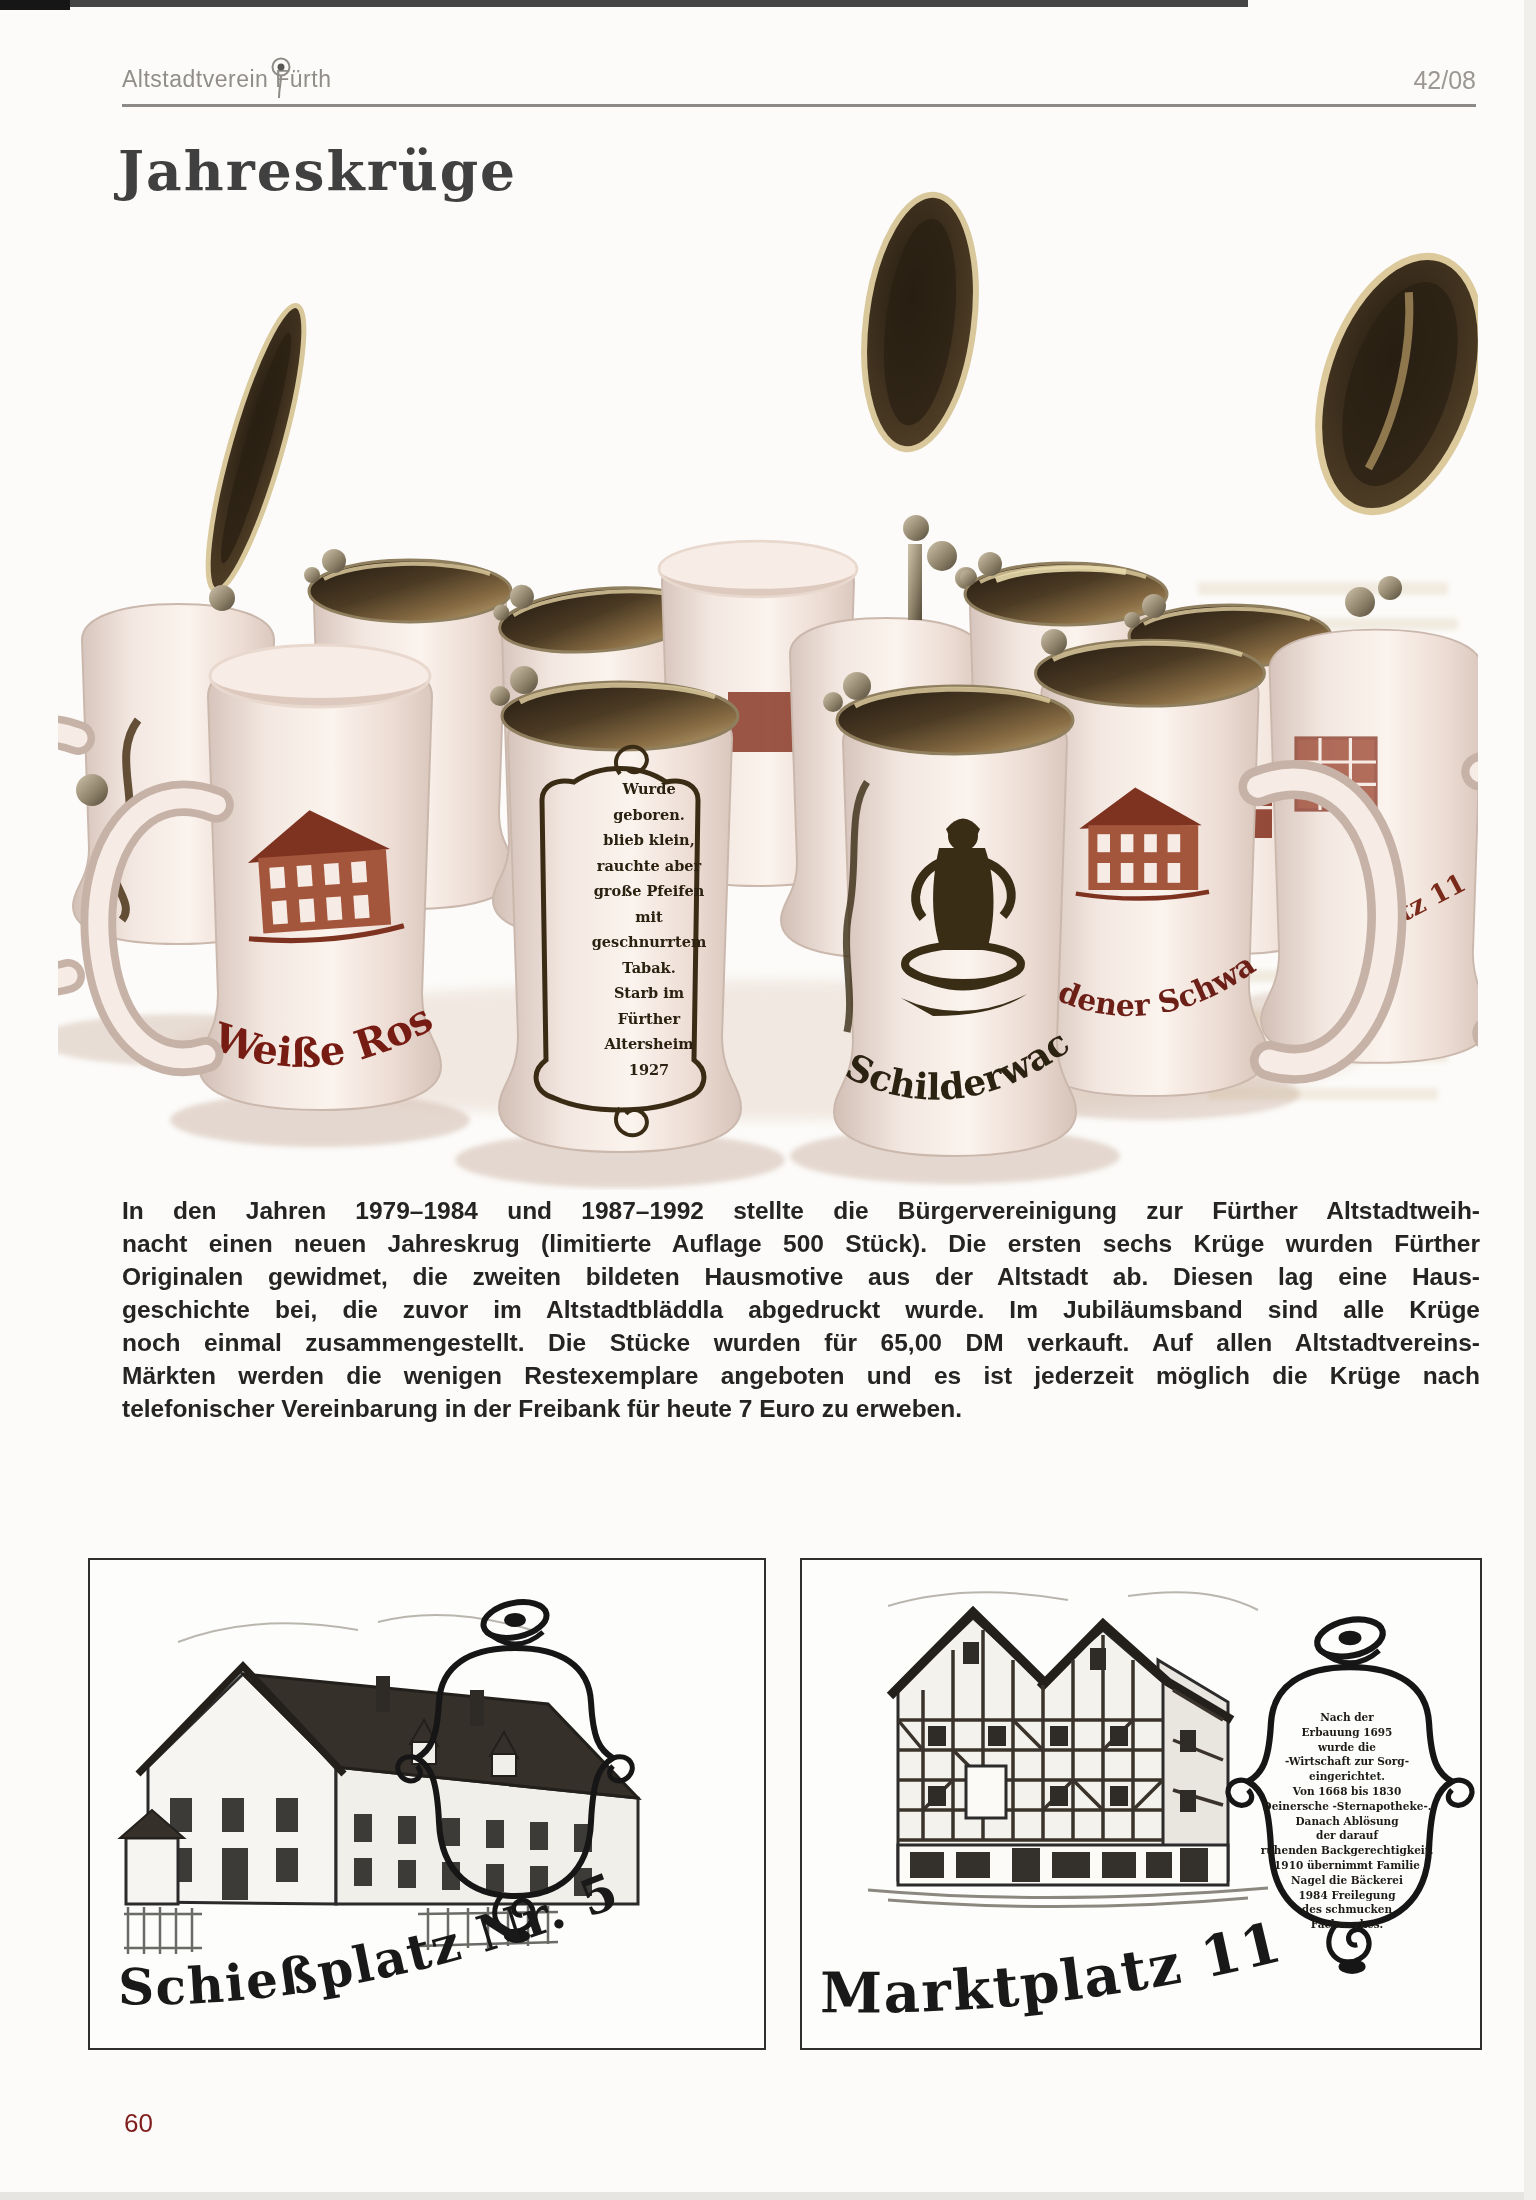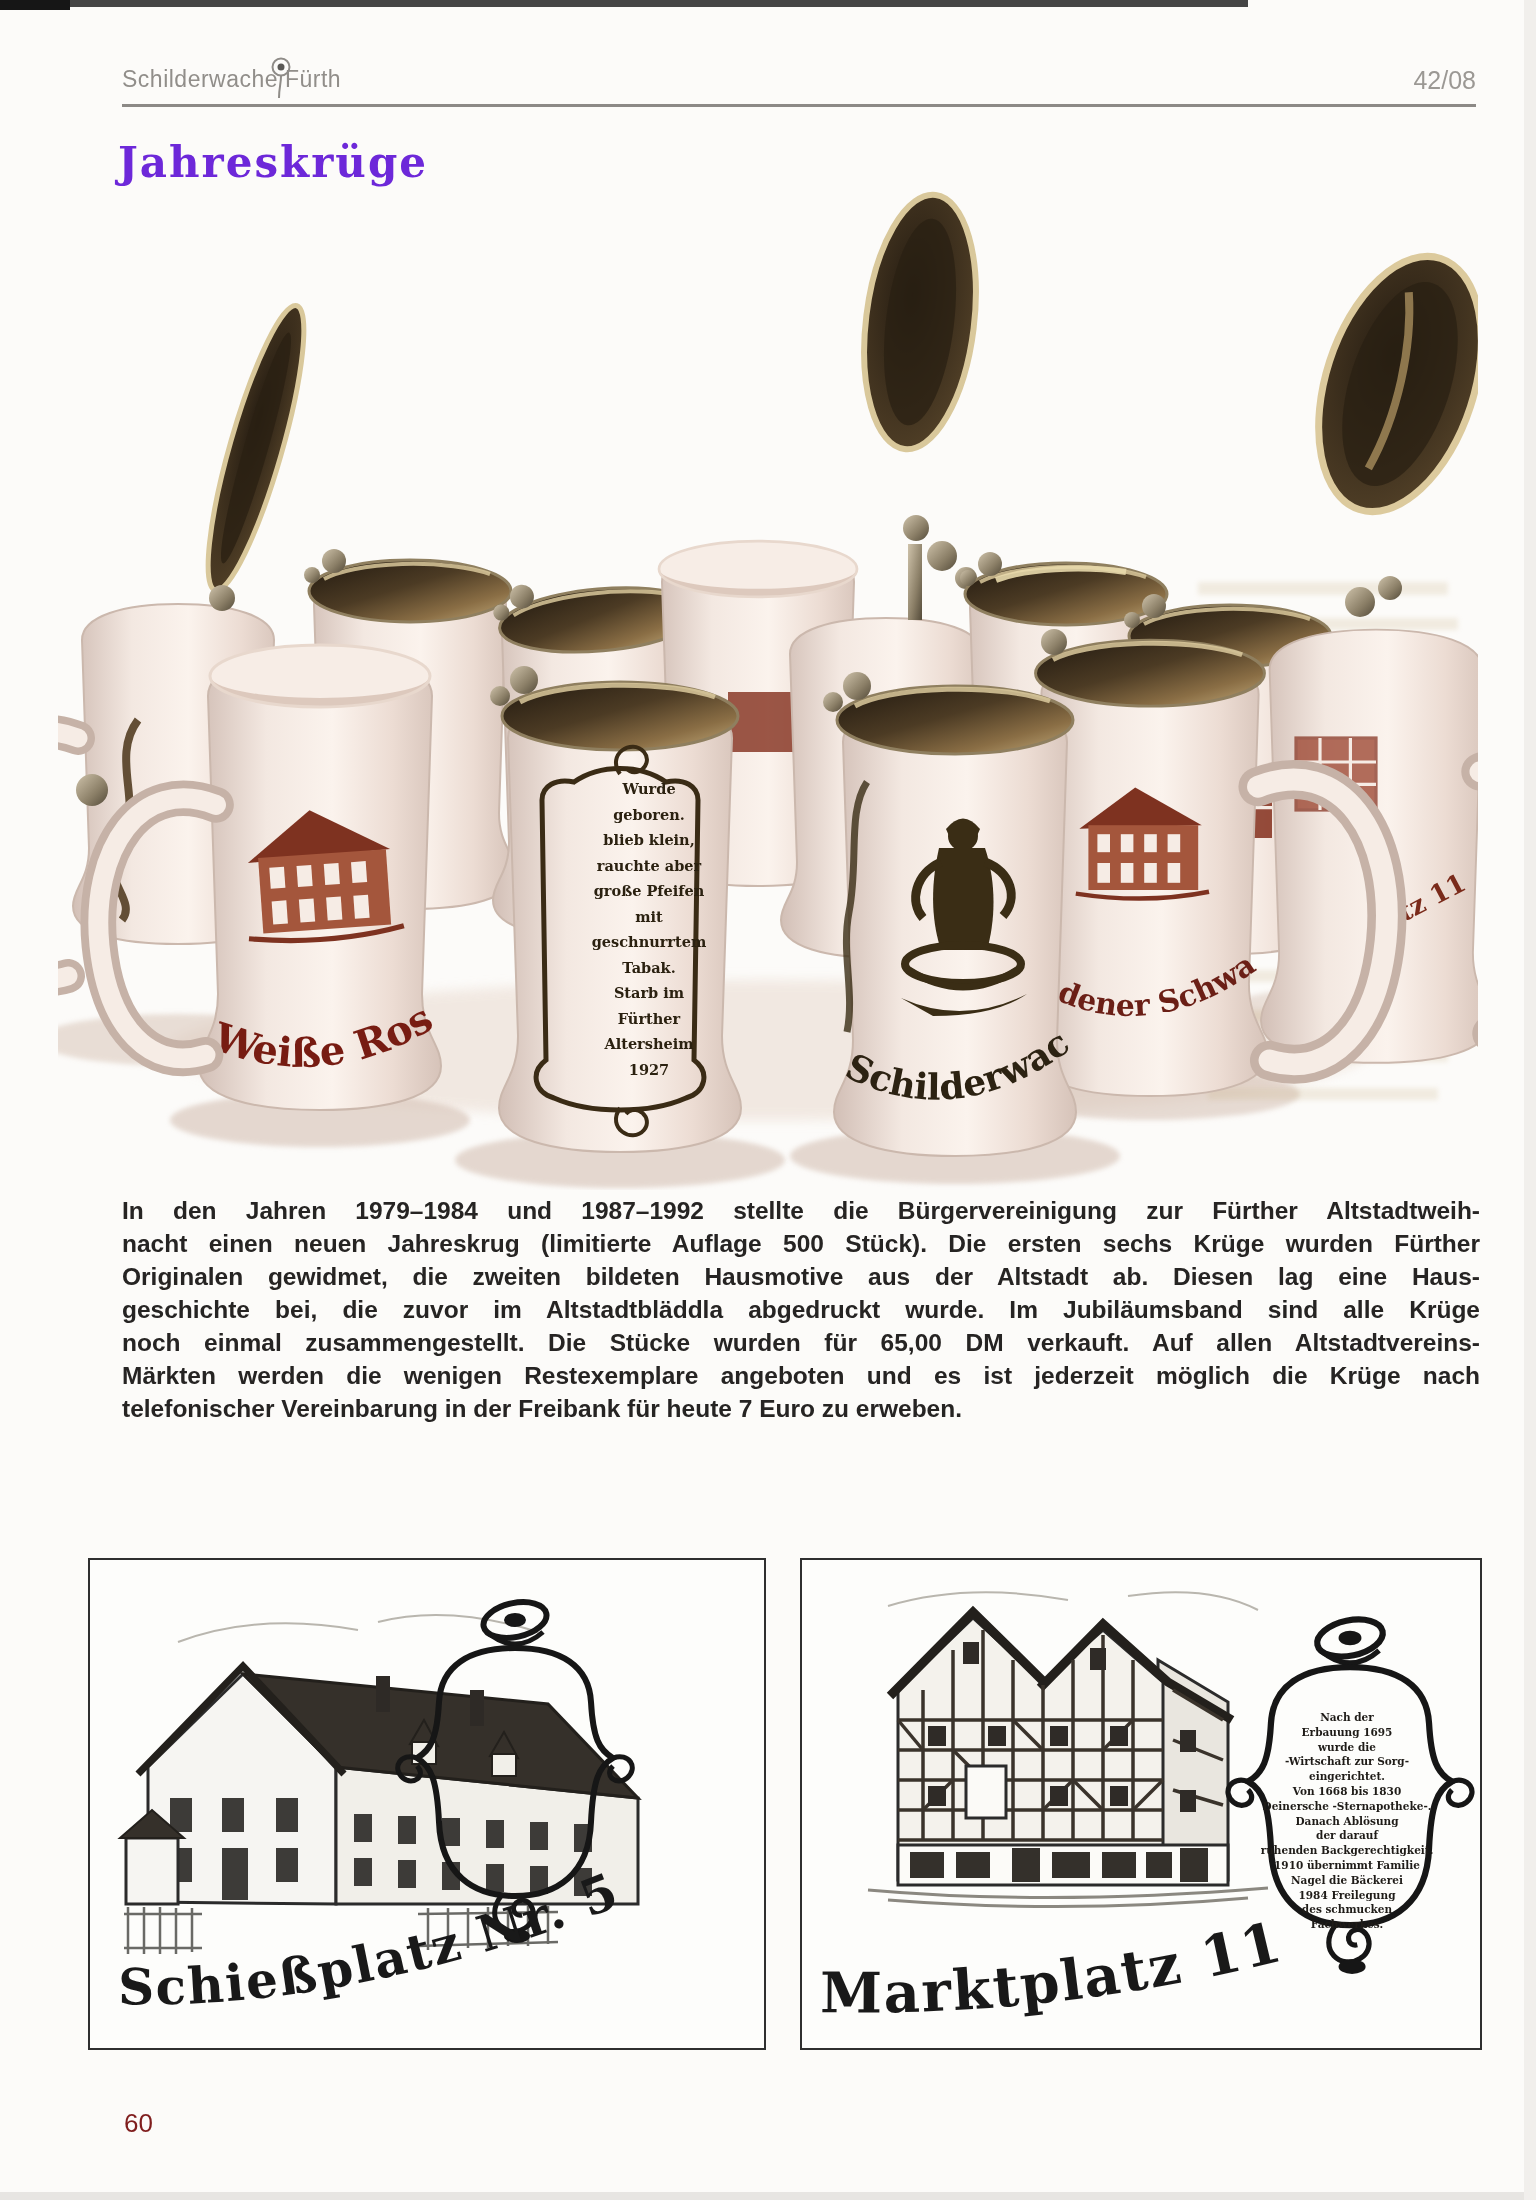--- a/index.html
+++ b/index.html
@@ -10,21 +10,21 @@
   .scan-top-l{position:absolute;left:0;top:0;width:70px;height:10px;background:#161616;}
   .scan-bottom{position:absolute;left:0;top:2192px;width:1536px;height:8px;background:#e7e5e2;}
   .scan-right{position:absolute;left:1524px;top:0;width:12px;height:2200px;background:#f1efec;}
   
   .brand{position:absolute;left:122px;top:66px;font-size:23px;color:#918e8a;letter-spacing:.5px;}
   .logo{position:absolute;left:268px;top:56px;}
   .issue{position:absolute;right:60px;top:66px;width:200px;text-align:right;font-size:25px;color:#9b9894;}
   .rule{position:absolute;left:122px;top:104px;width:1354px;height:3px;background:#8c8986;}
   
   .title{position:absolute;left:118px;top:138px;font-family:"DejaVu Serif",serif;font-weight:bold;
-         font-size:42px;letter-spacing:2px;color:#6d28d9;}
+         font-size:55px;letter-spacing:2px;color:#404040;}
   
   .photo{position:absolute;left:58px;top:170px;width:1420px;height:1020px;}
   .mug-text{position:absolute;left:589px;top:776px;width:120px;text-align:center;
             font-family:"DejaVu Serif",serif;font-weight:bold;font-size:14.5px;line-height:25.5px;
             color:#2b2110;white-space:pre-line;z-index:5;}
   
   .article{position:absolute;left:122px;top:1194px;width:1358px;color:#262423;
            font-weight:bold;font-size:24.5px;}
   .article .ln{height:33px;line-height:33px;text-align:justify;text-align-last:justify;overflow:hidden;}
   .article .ln.last{text-align-last:left;}
@@ -43,21 +43,21 @@
 </head>
 <body>
 
 <div class="page">
 
   <div class="scan-top"></div>
   <div class="scan-top-l"></div>
   <div class="scan-bottom"></div>
   <div class="scan-right"></div>
 
-  <span class="brand">Schilderwache Fürth</span>
+  <span class="brand">Altstadtverein Fürth</span>
   <svg class="logo" width="26" height="44" viewBox="0 0 26 44">
     <circle cx="13" cy="11" r="8.5" fill="none" stroke="#8f8c88" stroke-width="2"></circle>
     <circle cx="13" cy="11" r="3.5" fill="#5a5855"></circle>
     <path d="M13 20 C13 28 11 32 11 42" fill="none" stroke="#8f8c88" stroke-width="2"></path>
   </svg>
   <span class="issue">42/08</span>
   <div class="rule"></div>
 
   <div class="title">Jahreskrüge</div>
 

